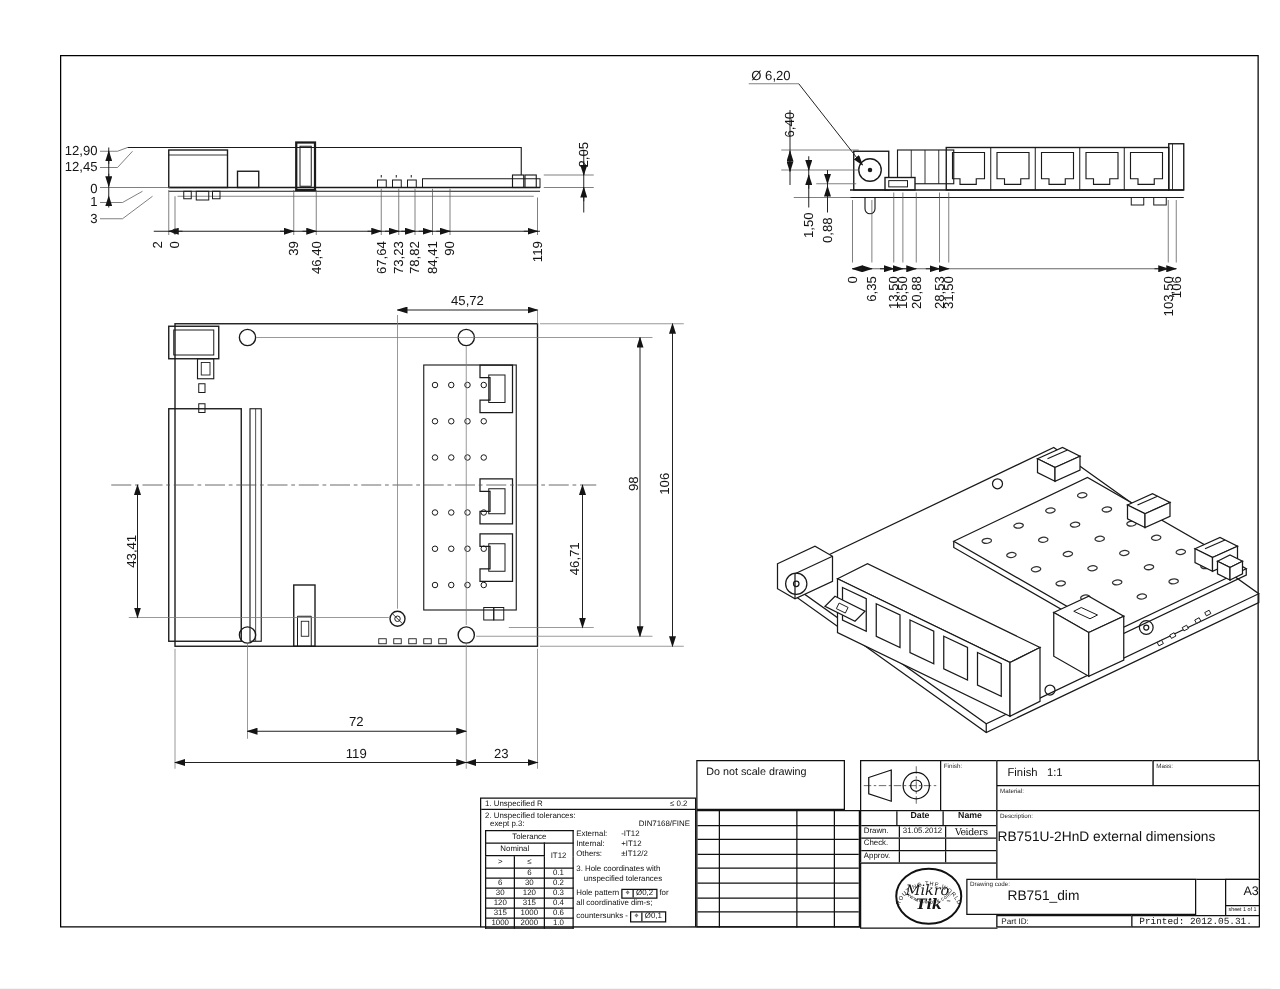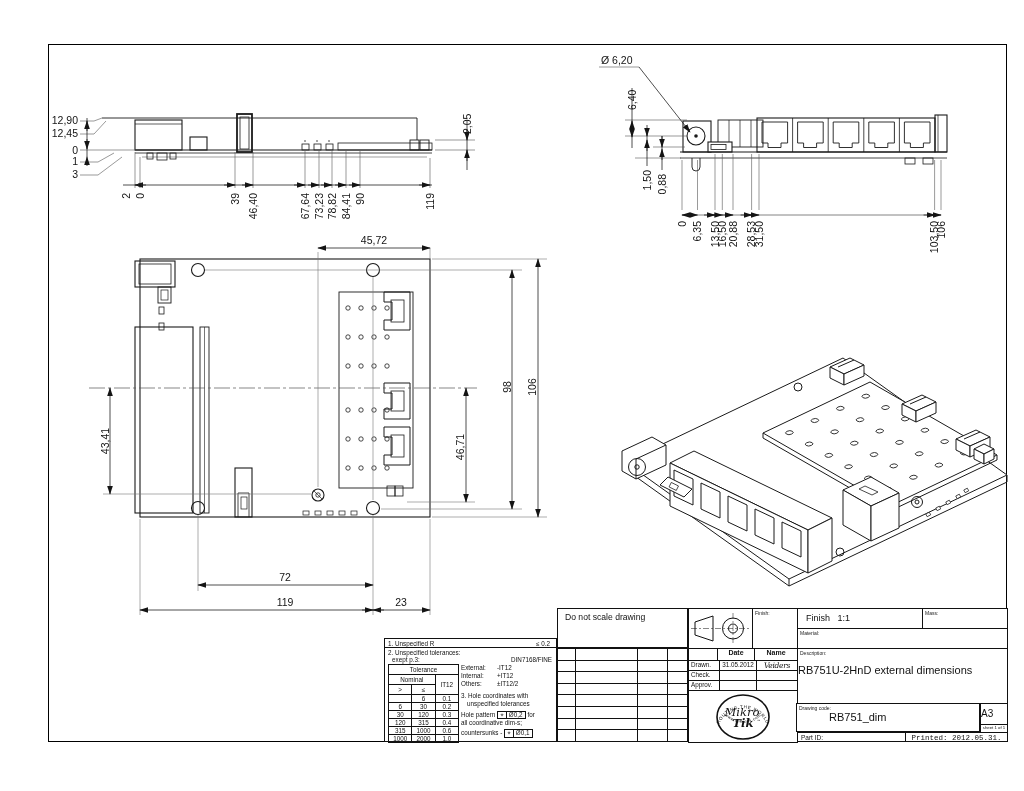--- a/index.html
+++ b/index.html
@@ -14,25 +14,25 @@
   .notes .row1{display:flex;justify-content:space-between;border-bottom:1px solid #111;padding:1px 6px 1px 3px;height:9px;box-sizing:border-box;}
   .notes .row2{display:flex;justify-content:space-between;padding:1px 4px 0 3px;height:15px;box-sizing:border-box;}
   table.tol{border-collapse:collapse;font-size:6.3px;width:71px;table-layout:fixed;}
   table.tol td{border:1px solid #111;text-align:center;padding:0;height:7px;overflow:hidden;}
   .noteR{position:absolute;left:76px;top:25px;width:95px;font-size:6.3px;line-height:1.3;}
   .noteR .kv span.k{display:inline-block;width:36px;}
   .box{display:inline-flex;border:1px solid #111;line-height:1;margin:0 2px;}
   .box i{font-style:normal;padding:0 2px;}
   .box i + i{border-left:1px solid #111;}
   .rev{position:absolute;left:557px;top:608px;width:131px;height:134px;box-sizing:border-box;}
-  .rev .dns{position:absolute;left:0;top:0;width:131px;height:40px;border:1px solid #111;box-sizing:border-box;font-size:8.6px;padding:3px 0 0 7px;}
+  .rev .dns{position:absolute;left:0;top:0;width:119px;height:40px;border:1px solid #111;box-sizing:border-box;font-size:8.6px;padding:3px 0 0 7px;}
   .rev .grid{position:absolute;left:0;top:40px;width:131px;height:94px;border:1px solid #111;box-sizing:border-box;}
   .rev .grid .r{height:11.6px;border-bottom:1px solid #111;box-sizing:border-box;}
   .rev .vln{position:absolute;top:40px;height:94px;width:0;border-left:1px solid #111;}
-  .sig{font-family:"DejaVu Serif",serif;font-style:italic;font-size:7.5px;letter-spacing:-.3px;}
+  .sig{font-family:"DejaVu Serif",serif;font-size:7.5px;letter-spacing:-.3px;}
   .mono{font-family:"Liberation Mono",monospace;}
 </style>
 </head>
 <body>
 
 <div class="page">
   <div class="frame"></div>
 
   <svg style="position:absolute;left:40px;top:90px" width="440" height="150" viewBox="0 0 440 150">
     <defs>
@@ -582,22 +582,22 @@
           <textPath href="#lgb" startOffset="50%" text-anchor="middle">www.mikrotik.com</textPath>
         </text>
       </svg>
     </div>
 
     <div class="cell" style="left:797px;top:648px;width:211px;height:56px">
       <div class="tiny lblpad">Description:</div>
       <div style="font-size:11px;text-align:left;margin-top:8px">RB751U-2HnD external dimensions</div>
     </div>
 
-    <div class="cell" style="left:796px;top:703px;width:184px;height:29px">
+    <div class="cell" style="left:773px;top:703px;width:184px;height:29px">
       <div class="tiny lblpad">Drawing code:</div>
       <div style="font-size:11px;padding-left:32px">RB751_dim</div>
     </div>
-    <div class="cell" style="left:980px;top:703px;width:28px;height:22px;font-size:10px;text-align:left;padding-top:4px"><span>A3</span></div>
+    <div class="cell" style="left:980px;top:703px;width:28px;height:22px;font-size:10px;text-align:right;padding-top:4px"><span>A3</span></div>
     <div class="cell" style="left:980px;top:724px;width:28px;height:9px;font-size:4.3px;text-align:center"><span>sheet 1 of 1</span></div>
     <div class="cell" style="left:797px;top:732px;width:109px;height:10px;font-size:6.5px;padding:1px 0 0 3px"><span>Part ID:</span></div>
     <div class="cell mono" style="left:905px;top:732px;width:103px;height:10px;font-size:7.5px;padding-top:0.5px;text-align:center"><span>Printed: 2012.05.31.</span></div>
   </div>
 </div>
 
 </body></html>

